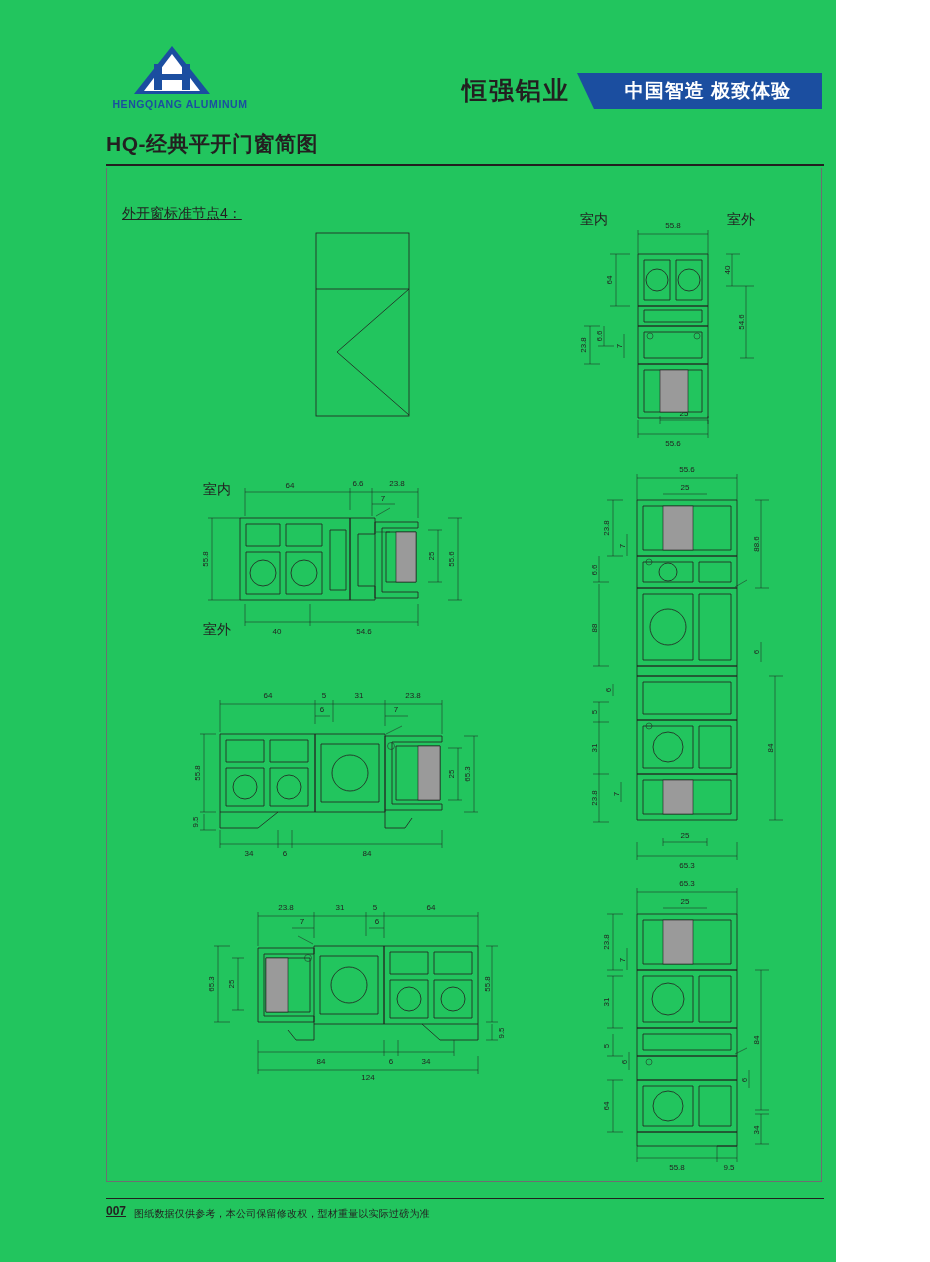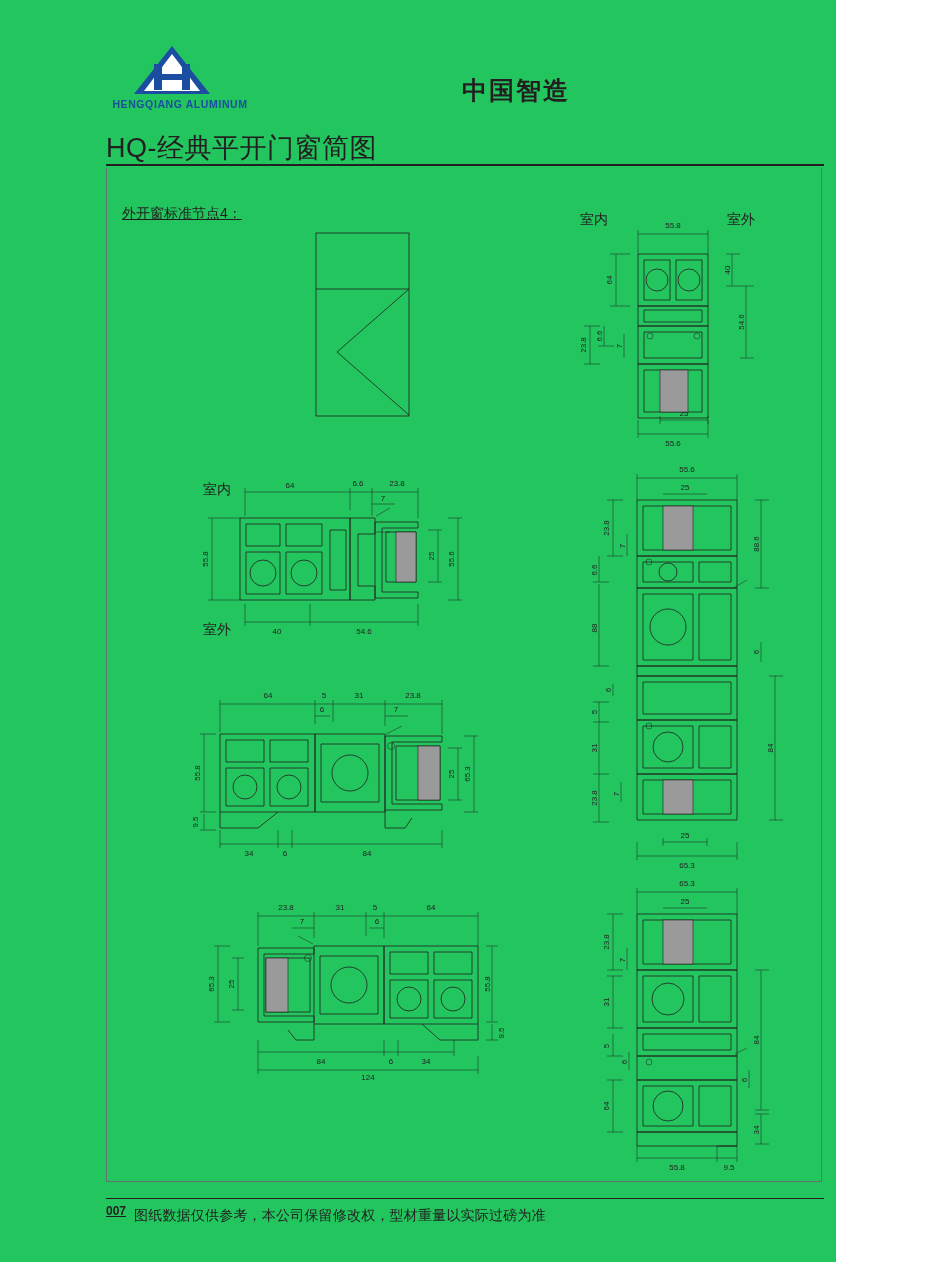--- a/index.html
+++ b/index.html
@@ -76,22 +76,22 @@
     top: 0;
     width: 0;
     height: 0;
     border-top: 36px solid #1b4ea0;
     border-left: 17px solid transparent;
   }
   .page-title {
     position: absolute;
     left: 106px;
     top: 130px;
-    font-size: 27px;
-    font-weight: normal;
+    font-size: 21px;
+    font-weight: bold;
     color: #231f20;
     letter-spacing: 0.5px;
   }
   .title-rule {
     position: absolute;
     left: 106px;
     top: 164px;
     width: 718px;
     height: 2px;
     background: #231f20;
@@ -130,21 +130,21 @@
     top: 1204px;
     font-size: 12px;
     font-weight: bold;
     color: #231f20;
     text-decoration: underline;
   }
   .footer-note {
     position: absolute;
     left: 134px;
     top: 1207px;
-    font-size: 14px;
+    font-size: 10px;
     color: #231f20;
     letter-spacing: 0.2px;
   }
 
   
   svg { display: block; }
   .dwg { position: absolute; }
   .ln { stroke: #231f20; fill: none; stroke-width: 0.8; }
   .ln-t { stroke: #231f20; fill: none; stroke-width: 0.5; }
   .hatch-fill { fill: #9a9a9a; stroke: #231f20; stroke-width: 0.6; }
@@ -159,21 +159,22 @@
   <div class="logo-block">
     <svg class="logo-mark" viewBox="0 0 80 52">
       <polygon points="40,2 78,50 2,50" fill="#1b4ea0"></polygon>
       <polygon points="40,10 68,47 12,47" fill="#ffffff"></polygon>
       <path d="M22 20 L30 20 L30 30 L50 30 L50 20 L58 20 L58 46 L50 46 L50 36 L30 36 L30 46 L22 46 Z" fill="#1b4ea0"></path>
       <path d="M40 8 L60 44 L52 44 L40 22 L28 44 L20 44 Z" fill="#1b4ea0" opacity="0"></path>
     </svg>
     <div class="logo-text">HENGQIANG ALUMINUM</div>
   </div>
 
-  <div class="brand-cn">中国智造</div>
+  <div class="brand-cn">恒强铝业</div>
+  <div class="brand-tag">中国智造 极致体验</div>
 
   <div class="page-title">HQ-经典平开门窗简图</div>
   <div class="title-rule"></div>
 
   <div class="frame"></div>
 
   <div class="cn-label" style="left:122px; top:205px;text-decoration:underline;">外开窗标准节点4：</div>
 
   <svg class="dwg" style="left:315px; top:232px;" width="95" height="185" viewBox="0 0 95 185">
     <rect x="1" y="1" width="93" height="183" class="ln"></rect>

